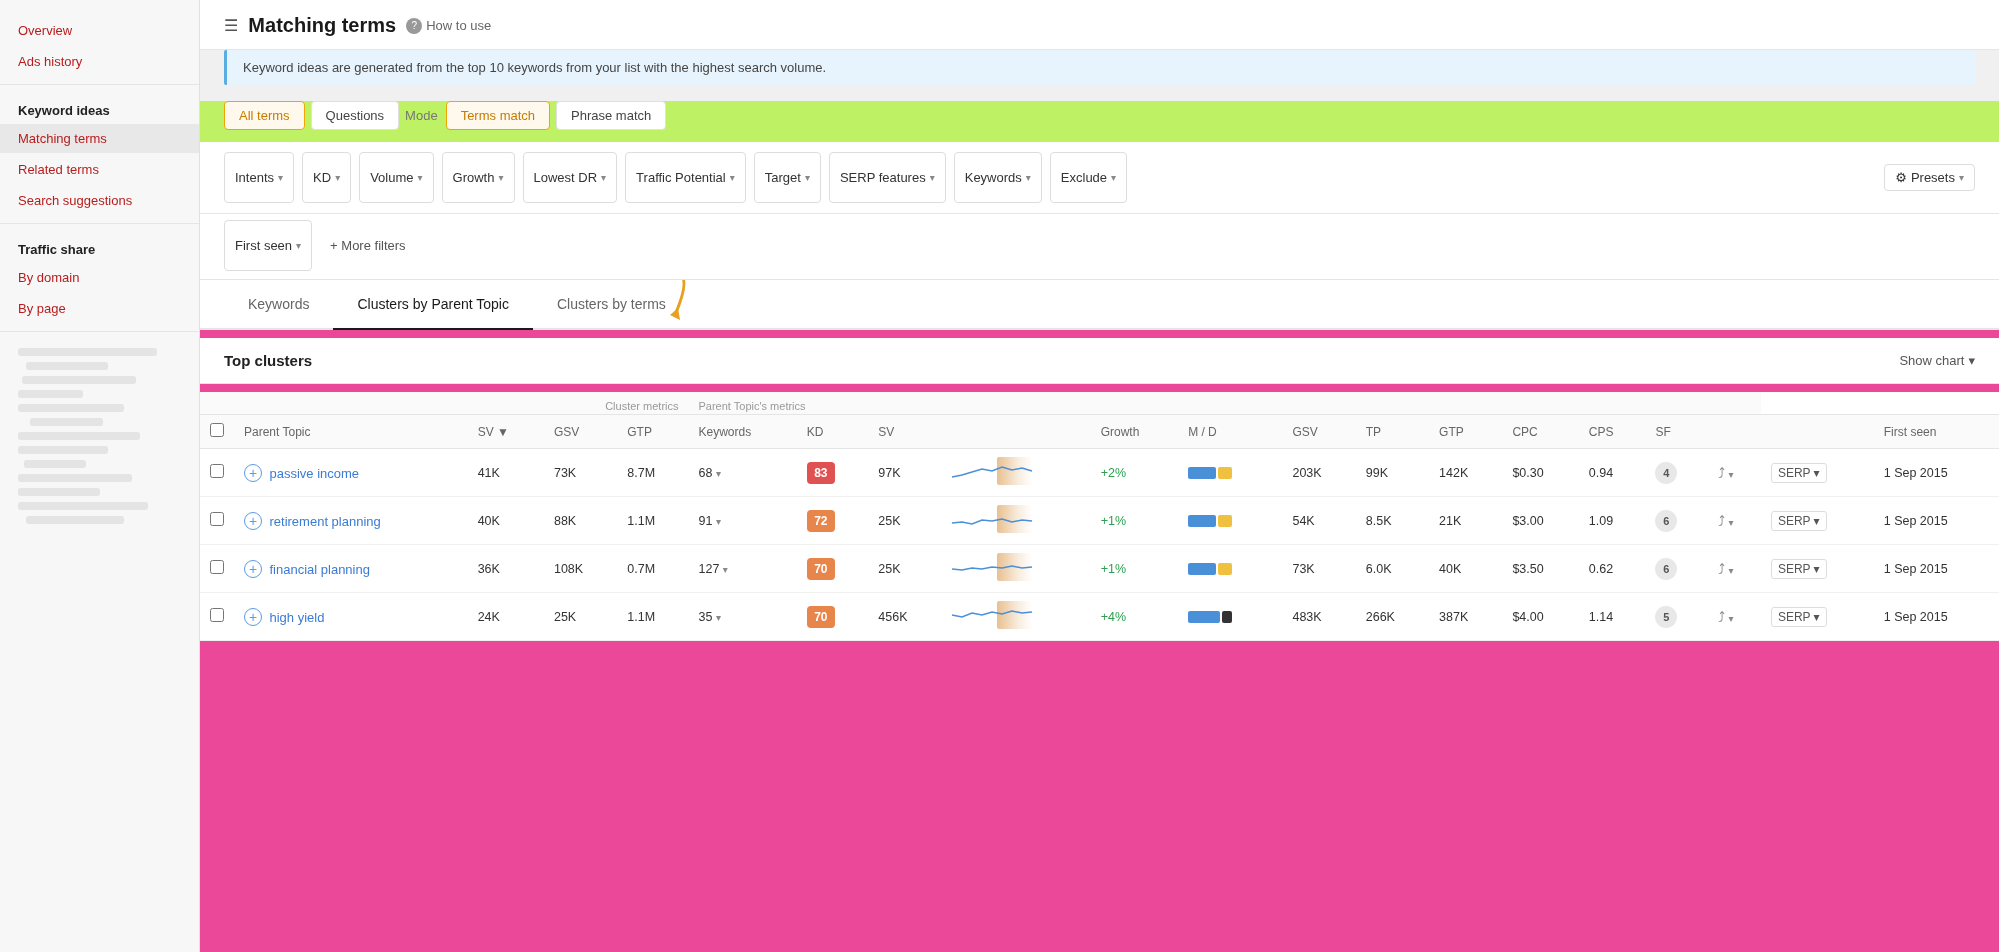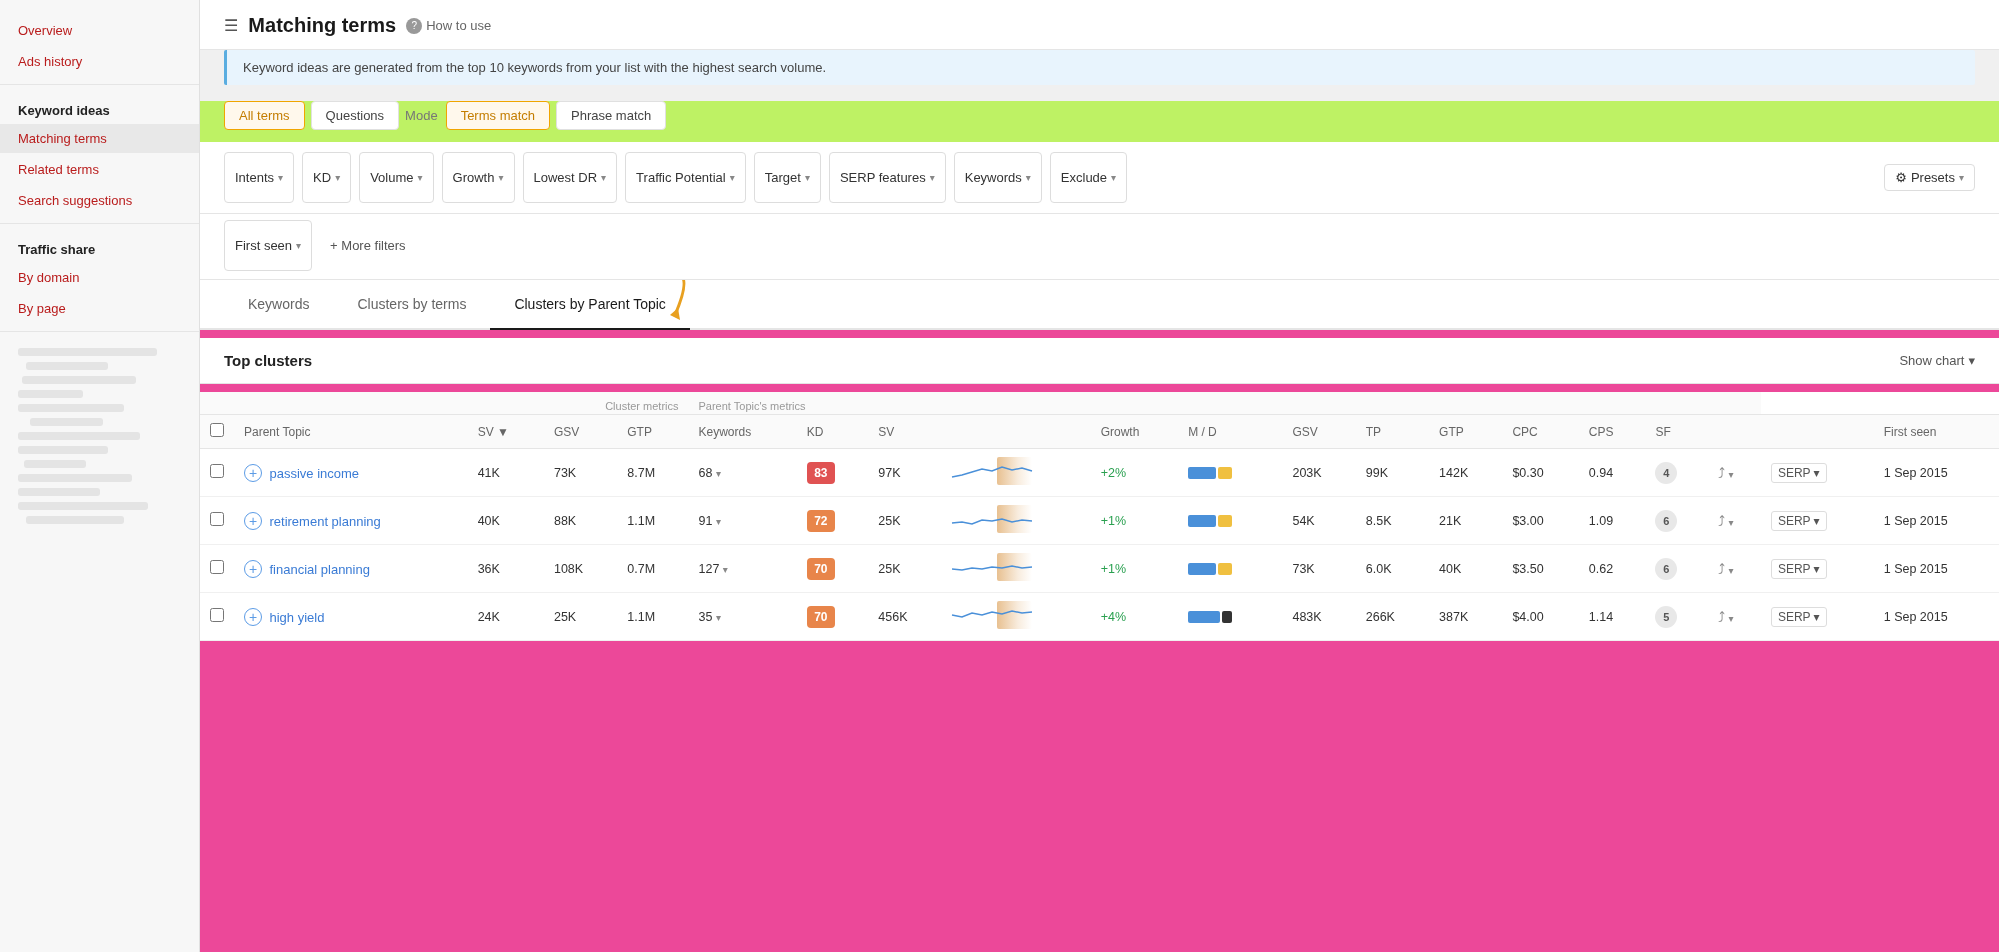--- a/index.html
+++ b/index.html
@@ -461,22 +461,22 @@
         <span class="filter-chevron">▾</span>
       </button>
       <button class="more-filters-btn">+ More filters</button>
     </div>
 
     <div id="content">
 
       <div class="sub-tabs-container" style="position:relative;">
         <div class="sub-tabs-bar">
           <div class="sub-tab">Keywords</div>
+          <div class="sub-tab active">Clusters by Parent Topic</div>
           <div class="sub-tab">Clusters by terms</div>
-          <div class="sub-tab active">Clusters by Parent Topic</div>
         </div>
 
         <div style="position:absolute; top:-10px; left:420px; pointer-events:none; z-index:10;">
           <svg width="80" height="60" viewBox="0 0 80 60" fill="none">
             <path d="M60 5 Q70 10 55 45" stroke="#e8a020" stroke-width="3" fill="none" stroke-linecap="round"></path>
             <polygon points="50,45 60,50 58,38" fill="#e8a020"></polygon>
           </svg>
         </div>
       </div>
 

